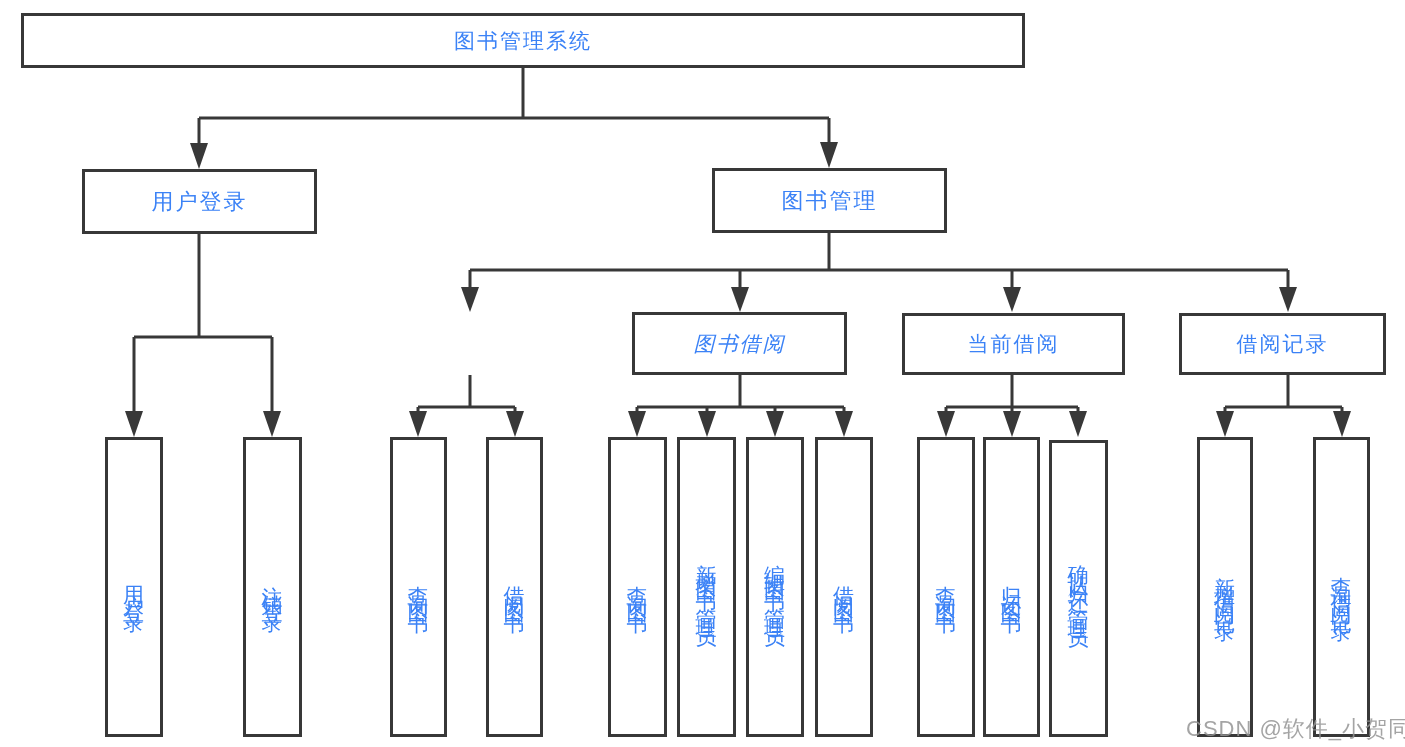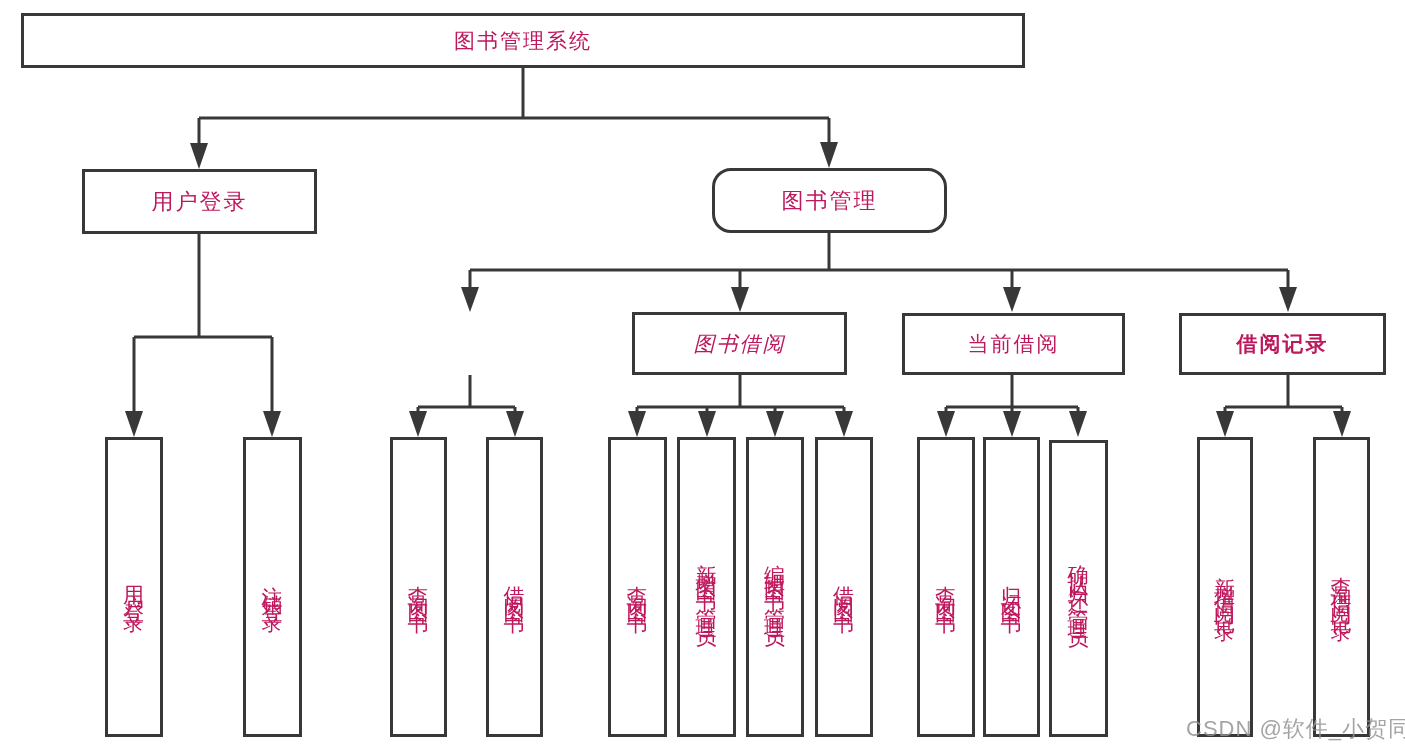--- a/index.html
+++ b/index.html
@@ -14,21 +14,21 @@
   .connectors {
     position: absolute;
     left: 0; top: 0;
     z-index: 1;
   }
   .node {
     position: absolute;
     box-sizing: border-box;
     border: 3px solid #383838;
     background: #ffffff;
-    color: #be185d;
+    color: #3b82f6;
     display: flex;
     align-items: center;
     justify-content: center;
     z-index: 2;
   }
   .node.h {
     font-size: 21px;
     letter-spacing: 2px;
   }
   .node.v .vtext {
@@ -84,32 +84,32 @@
       <polygon points="1003,411 1021,411 1012,437"></polygon>
       <polygon points="1069,411 1087,411 1078,437"></polygon>
       <polygon points="1216,411 1234,411 1225,437"></polygon>
       <polygon points="1333,411 1351,411 1342,437"></polygon>
     </g>
   </svg>
 
   <div class="node h" style="left:21px; top:13px; width:1004px; height:55px;">图书管理系统</div>
 
   <div class="node h" style="left:82px; top:169px; width:235px; height:65px; font-size:22px;">用户登录</div>
-  <div class="node h" style="left:712px; top:168px; width:235px; height:65px; font-size:22px;border-radius:19px;">图书管理</div>
+  <div class="node h" style="left:712px; top:168px; width:235px; height:65px; font-size:22px;">图书管理</div>
 
   <div class="node v" style="left:105px; top:437px; width:58px; height:300px;">
     <span class="vtext">用户登录</span>
   </div>
   <div class="node v" style="left:243px; top:437px; width:59px; height:300px;">
     <span class="vtext">注销登录</span>
   </div>
 
   <div class="node h" style="left:632px; top:312px; width:215px; height:63px;font-style:italic;">图书借阅</div>
   <div class="node h" style="left:902px; top:313px; width:223px; height:62px;">当前借阅</div>
-  <div class="node h" style="left:1179px; top:313px; width:207px; height:62px;font-weight:bold;">借阅记录</div>
+  <div class="node h" style="left:1179px; top:313px; width:207px; height:62px;">借阅记录</div>
 
   <div class="node v" style="left:390px; top:437px; width:57px; height:300px;">
     <span class="vtext">查询图书</span>
   </div>
   <div class="node v" style="left:486px; top:437px; width:57px; height:300px;">
     <span class="vtext">借阅图书</span>
   </div>
 
   <div class="node v" style="left:608px; top:437px; width:59px; height:300px;">
     <span class="vtext">查询图书</span>

